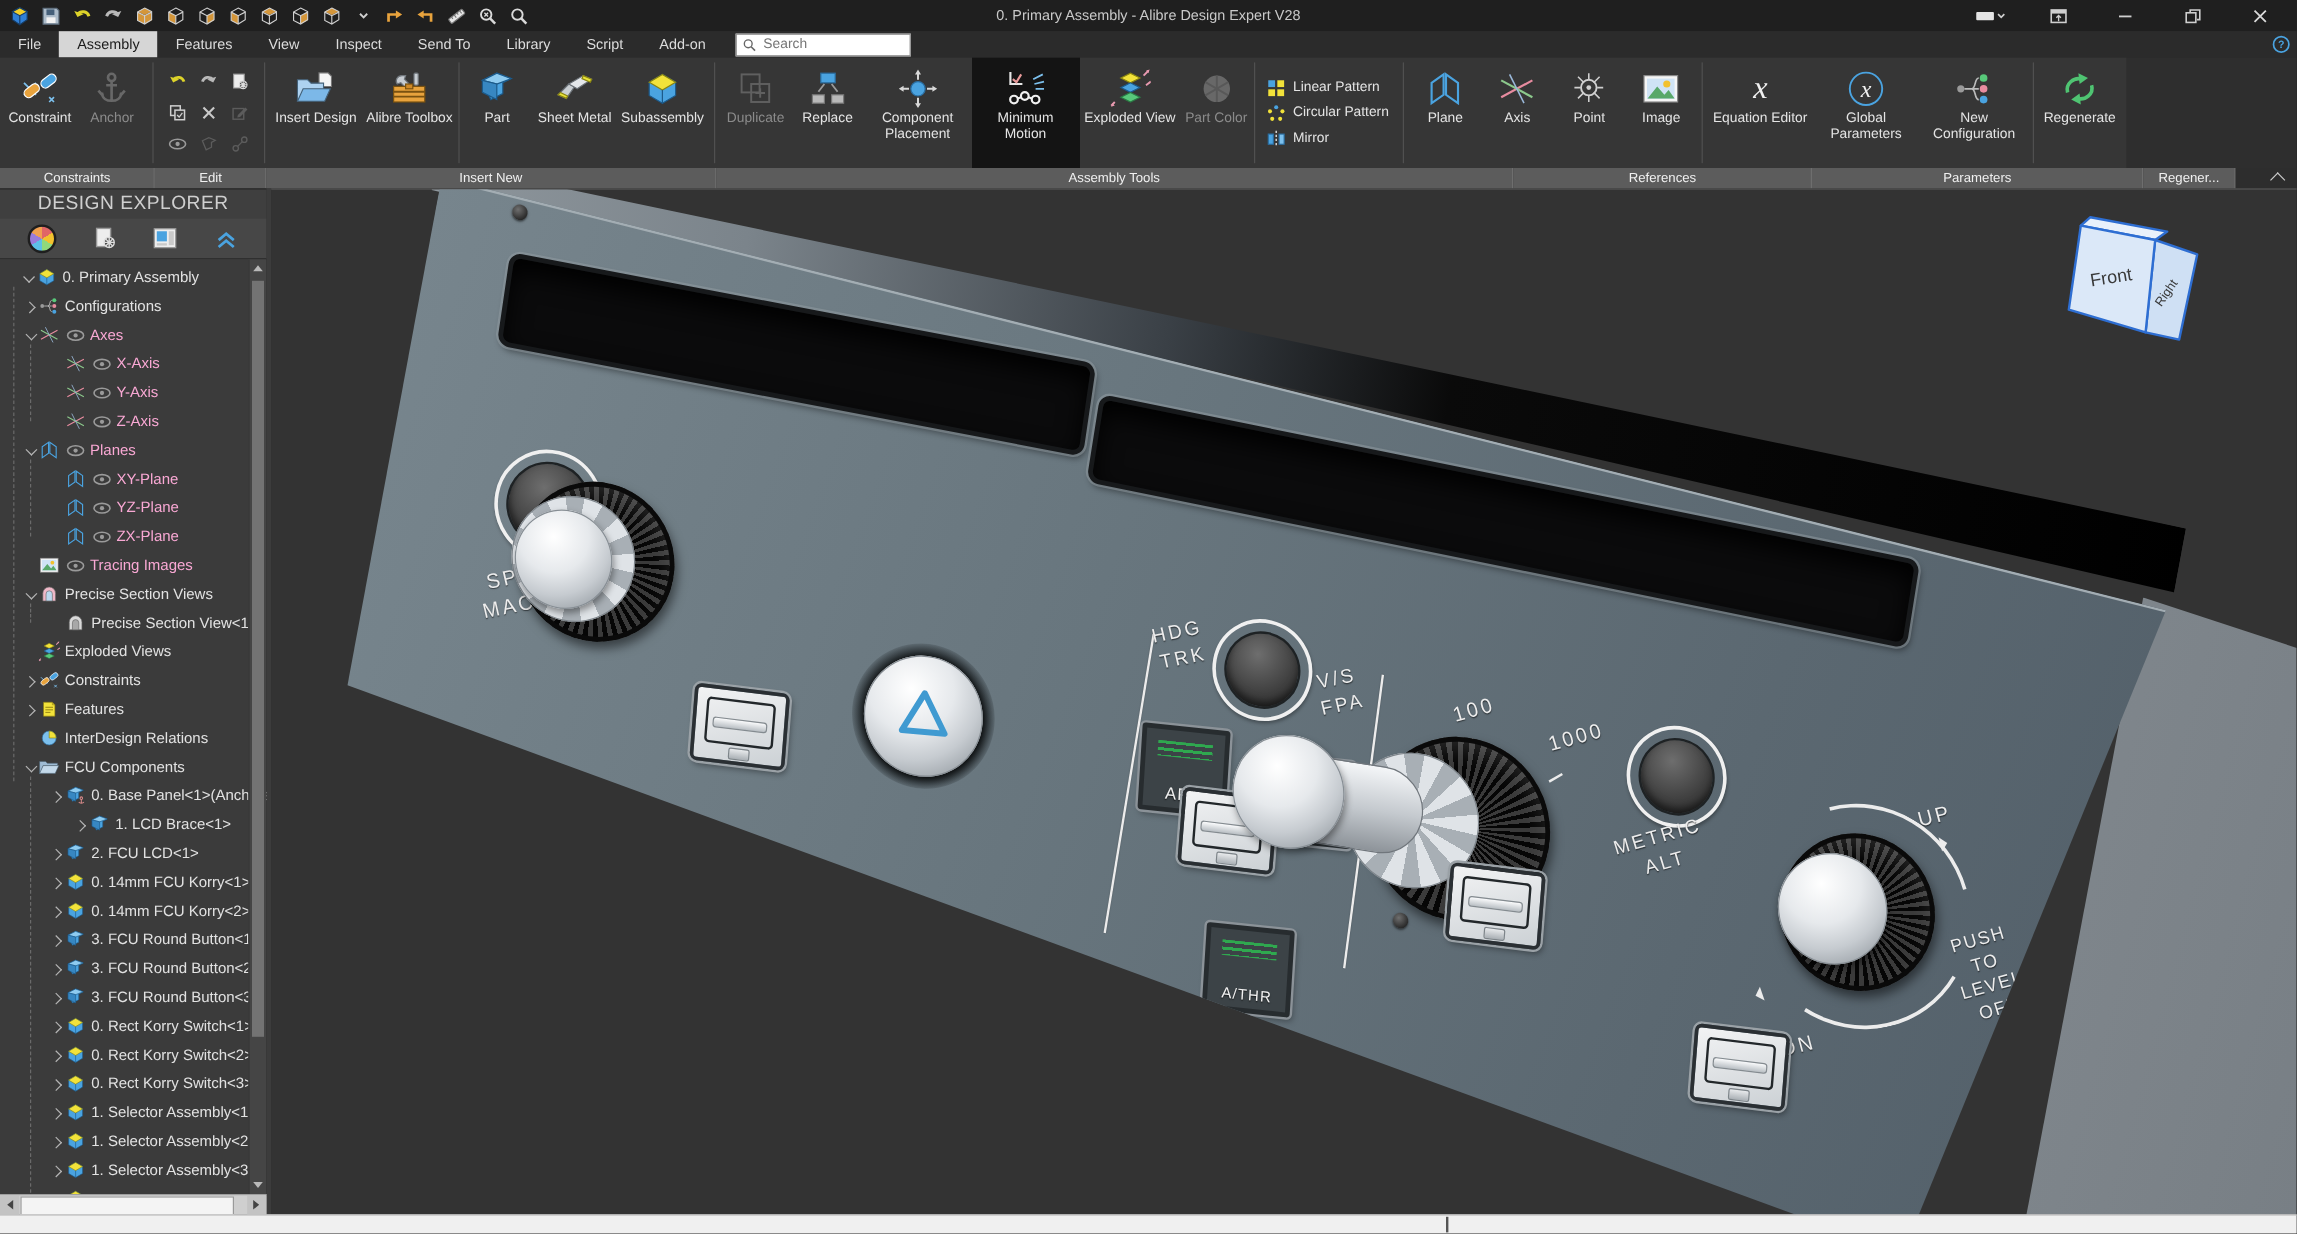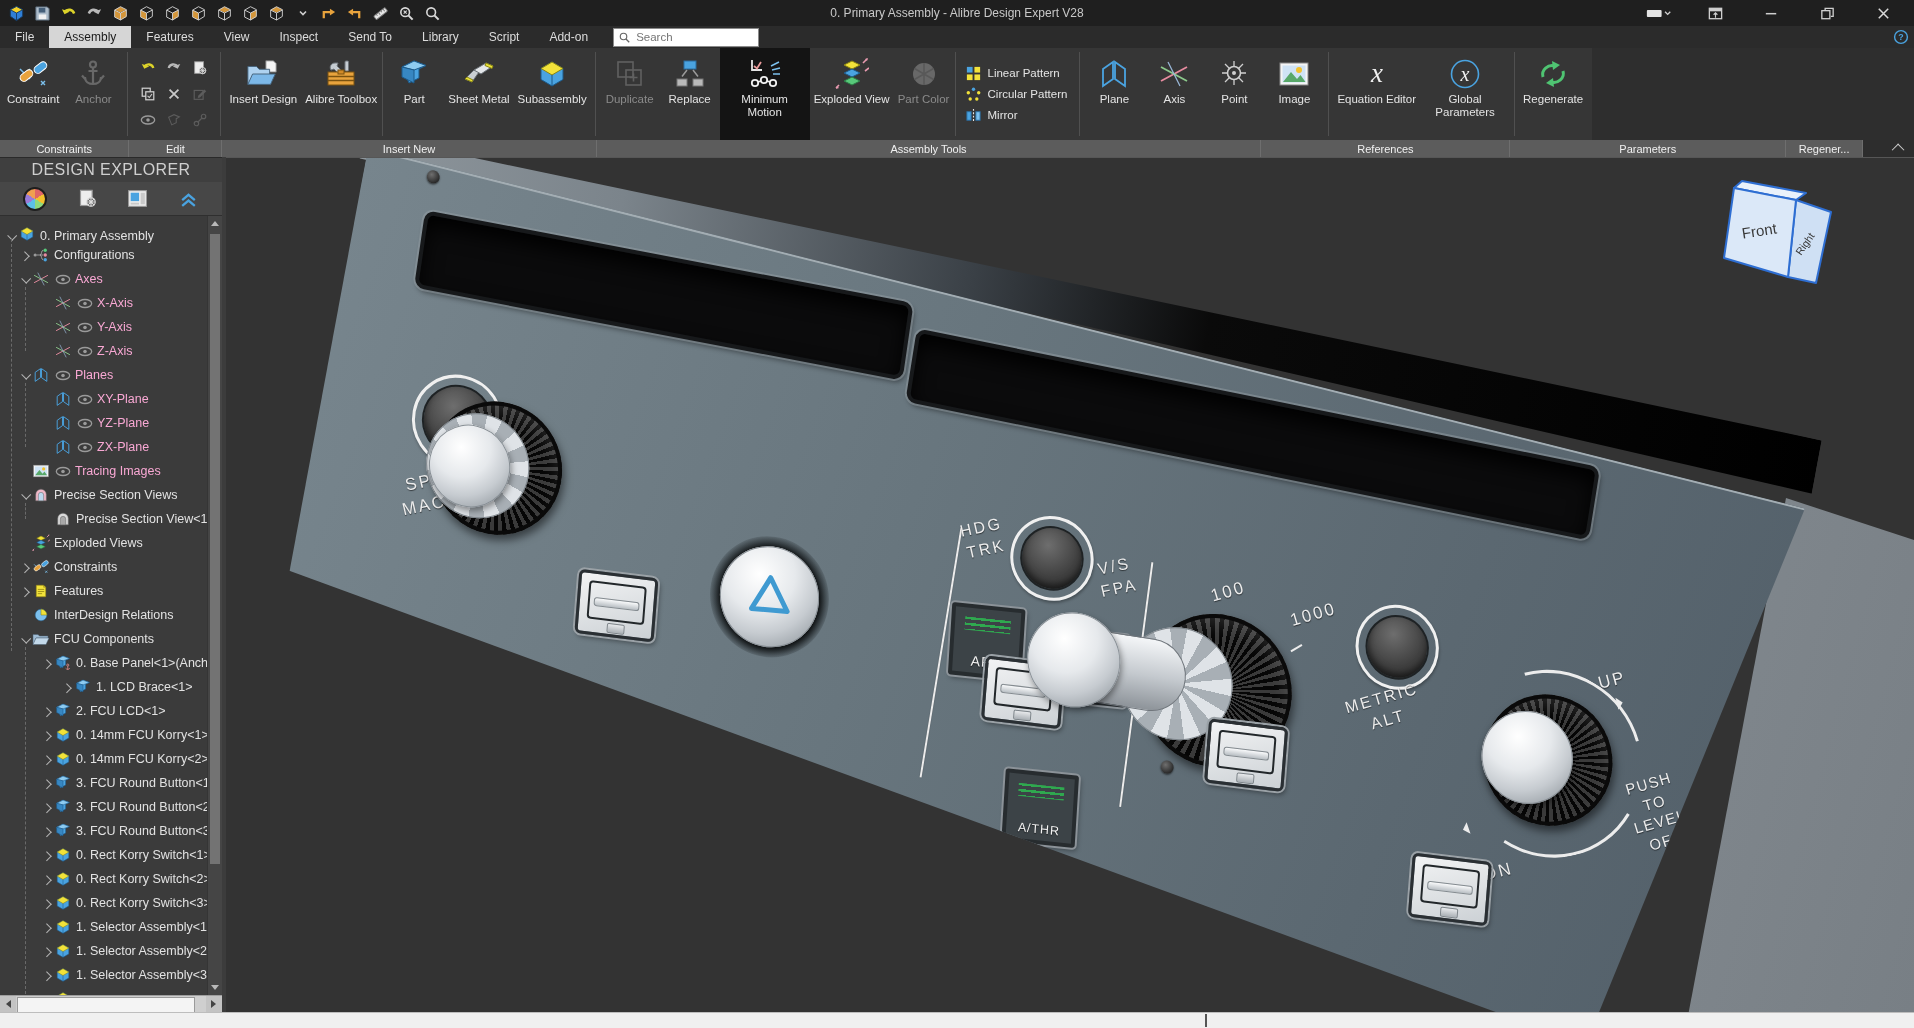--- a/index.html
+++ b/index.html
@@ -497,20 +497,30 @@
             <div class="bico">
               <svg viewBox="0 0 34 34" width="100%" height="100%" xmlns="http://www.w3.org/2000/svg">
                 <rect x="11" y="4" width="12" height="8" fill="#4aa3e0" stroke="#2a6da0"></rect>
                 <rect x="4" y="22" width="10" height="7" fill="#b9b9b9" stroke="#777"></rect>
                 <rect x="20" y="22" width="10" height="7" fill="#b9b9b9" stroke="#777"></rect>
                 <path d="M14 13l-5 6.5M20 13l5 6.5" stroke="#9a9a9a" stroke-width="1.5"></path>
               </svg>
             </div>
             <div class="rlabel">Replace</div>
           </div>
+          <div class="rbtn">
+            <div class="bico">
+              <svg viewBox="0 0 34 34" width="100%" height="100%" xmlns="http://www.w3.org/2000/svg">
+                <circle cx="17" cy="17" r="6" fill="#4aa3e0" stroke="#2a6da0"></circle>
+                <path d="M17 9.5V4M17 24.5V30M9.5 17H4M24.5 17H30" stroke="#d9d9d9" stroke-width="1.7"></path>
+                <path d="M17 1l-2.5 4h5zM17 33l-2.5-4h5zM1 17l4-2.5v5zM33 17l-4-2.5v5z" fill="#d9d9d9"></path>
+              </svg>
+            </div>
+            <div class="rlabel">Component Placement</div>
+          </div>
           <div class="rbtn active">
             <div class="bico">
               <svg viewBox="0 0 34 34" width="100%" height="100%" xmlns="http://www.w3.org/2000/svg">
                 <path d="M4 3v10h10" fill="none" stroke="#e6e6e6" stroke-width="1.8"></path>
                 <path d="M6 9l3 2.5L13 5" fill="none" stroke="#e89a9a" stroke-width="1.8"></path>
                 <g fill="none" stroke="#f0f0f0" stroke-width="1.8">
                   <circle cx="7" cy="26" r="3.2"></circle>
                   <circle cx="16" cy="23" r="3.2"></circle>
                   <circle cx="25" cy="26" r="3.2"></circle>
                   <path d="M10 25l3-1M19 24l3 1"></path>
@@ -632,20 +642,32 @@
             <div class="rlabel">Equation Editor</div>
           </div>
           <div class="rbtn">
             <div class="bico">
               <svg viewBox="0 0 34 34" width="100%" height="100%" xmlns="http://www.w3.org/2000/svg">
                 <circle cx="17" cy="17" r="13.5" fill="none" stroke="#4aa3e0" stroke-width="1.6"></circle>
                 <text x="17" y="24" font-size="20" font-style="italic" font-family="Liberation Serif,serif" fill="#f0f0f0" text-anchor="middle">x</text>
               </svg>
             </div>
             <div class="rlabel">Global Parameters</div>
+          </div>
+          <div class="rbtn">
+            <div class="bico">
+              <svg viewBox="0 0 34 34" width="100%" height="100%" xmlns="http://www.w3.org/2000/svg">
+                <circle cx="6" cy="17" r="3" fill="#9a9a9a"></circle>
+                <path d="M9 17h6M15 17c4 0 2-9 6-9M15 17c4 0 2 9 6 9M15 17h6" fill="none" stroke="#bbb" stroke-width="1.4"></path>
+                <circle cx="25" cy="8" r="3.2" fill="#58c97a"></circle>
+                <circle cx="25" cy="17" r="3.2" fill="#e88ca0"></circle>
+                <circle cx="25" cy="26" r="3.2" fill="#4aa3e0"></circle>
+              </svg>
+            </div>
+            <div class="rlabel">New Configuration</div>
           </div>
         </div>
         <div class="rsep"></div>
         <div class="rgroup">
           <div class="rbtn">
             <div class="bico">
               <svg viewBox="0 0 34 34" width="100%" height="100%" xmlns="http://www.w3.org/2000/svg">
                 <path d="M7 20c-2-7 5-13 12-11" fill="none" stroke="#4fc472" stroke-width="3"></path>
                 <path d="M16 4l8 4-7 5z" fill="#4fc472"></path>
                 <path d="M27 14c2 7-5 13-12 11" fill="none" stroke="#4fc472" stroke-width="3"></path>
@@ -693,21 +715,21 @@
             </svg>
           </span>
           <span class="ico">
             <svg viewBox="0 0 20 20" width="100%" height="100%" xmlns="http://www.w3.org/2000/svg">
               <path d="M4 11.5l6-5 6 5" fill="none" stroke="#4aa3e0" stroke-width="2.2"></path>
               <path d="M4 17l6-5 6 5" fill="none" stroke="#4aa3e0" stroke-width="2.2"></path>
             </svg>
           </span>
         </div>
       <div class="tree" id="tree">
-          <div class="trow" style="padding-left: 4px; align-items: flex-end;">
+          <div class="trow" style="padding-left: 16px;">
             <span class="tarr open">
               <i></i>
             </span>
             <span class="ticon ico">
               <svg viewBox="0 0 34 34" width="100%" height="100%" xmlns="http://www.w3.org/2000/svg">
                 <path d="M6 11.5L17 5l11 6.5v11L17 29 6 22.5z" fill="#4aa3e0" stroke="#1c5a8a"></path>
                 <path d="M6 11.5L17 18l11-6.5L17 5z" fill="#f2e23a" stroke="#8a8410"></path>
                 <path d="M17 18v11" stroke="#1c5a8a"></path>
               </svg>
             </span>

